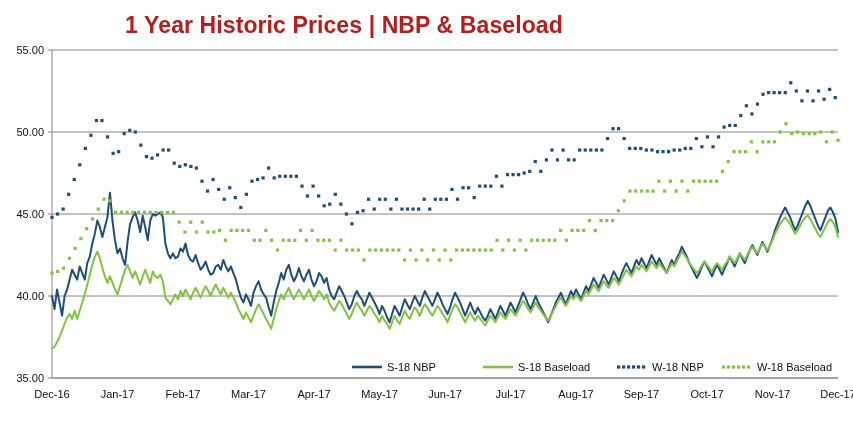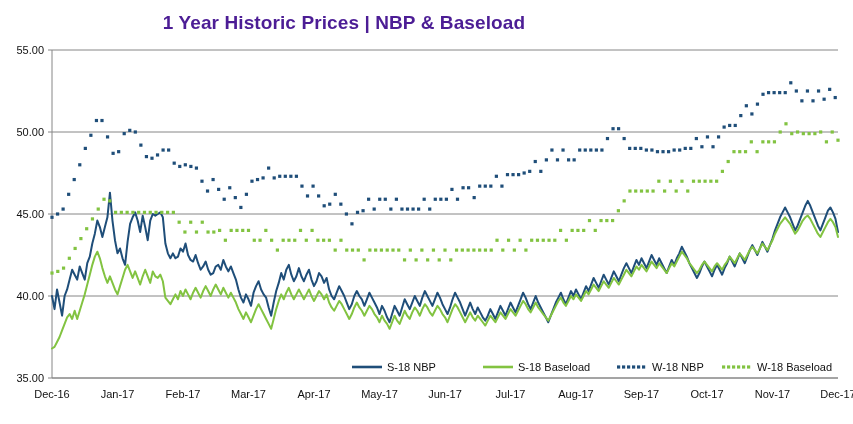--- a/index.html
+++ b/index.html
@@ -18,23 +18,23 @@
     width: 853px;
     height: 424px;
     background: #ffffff;
   }
   #chart-title {
     position: absolute;
     left: 0;
     top: 12px;
     width: 688px;
     text-align: center;
-    font-size: 19px;
+    font-size: 23px;
     font-weight: bold;
-    color: #4c1d95;
+    color: #b91c1c;
     letter-spacing: 0.1px;
     white-space: nowrap;
   }
   #plot-svg {
     position: absolute;
     left: 0;
     top: 0;
   }
   .axis-tick-label {
     font-family: "Liberation Sans", sans-serif;

